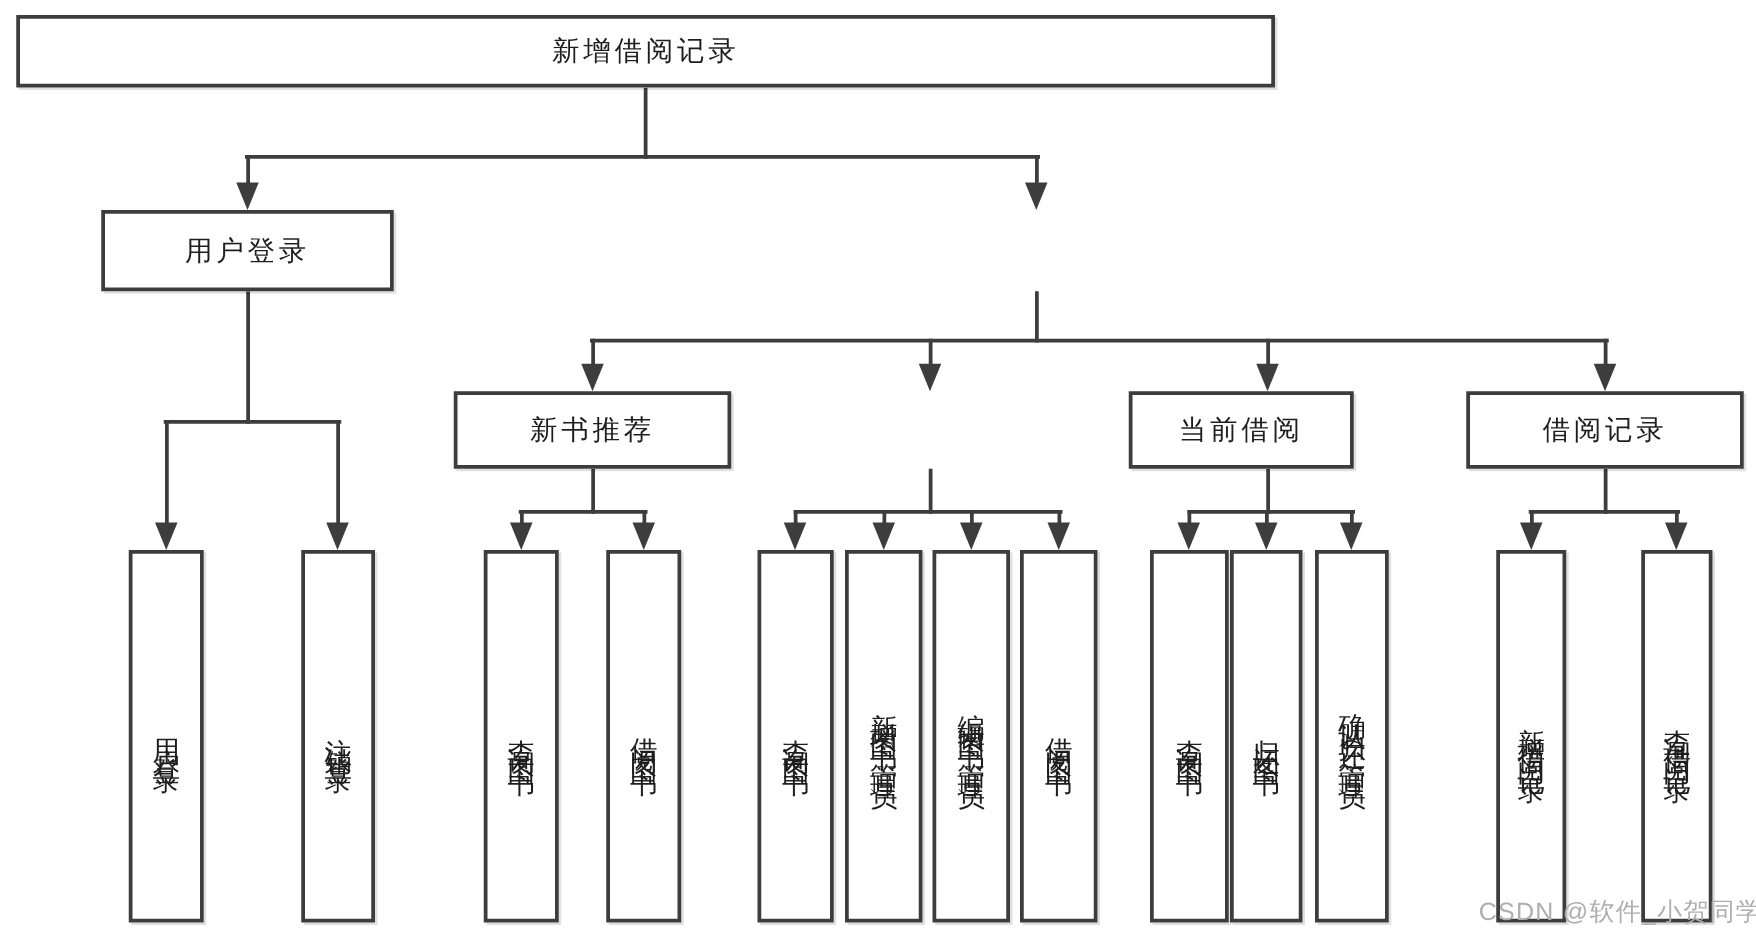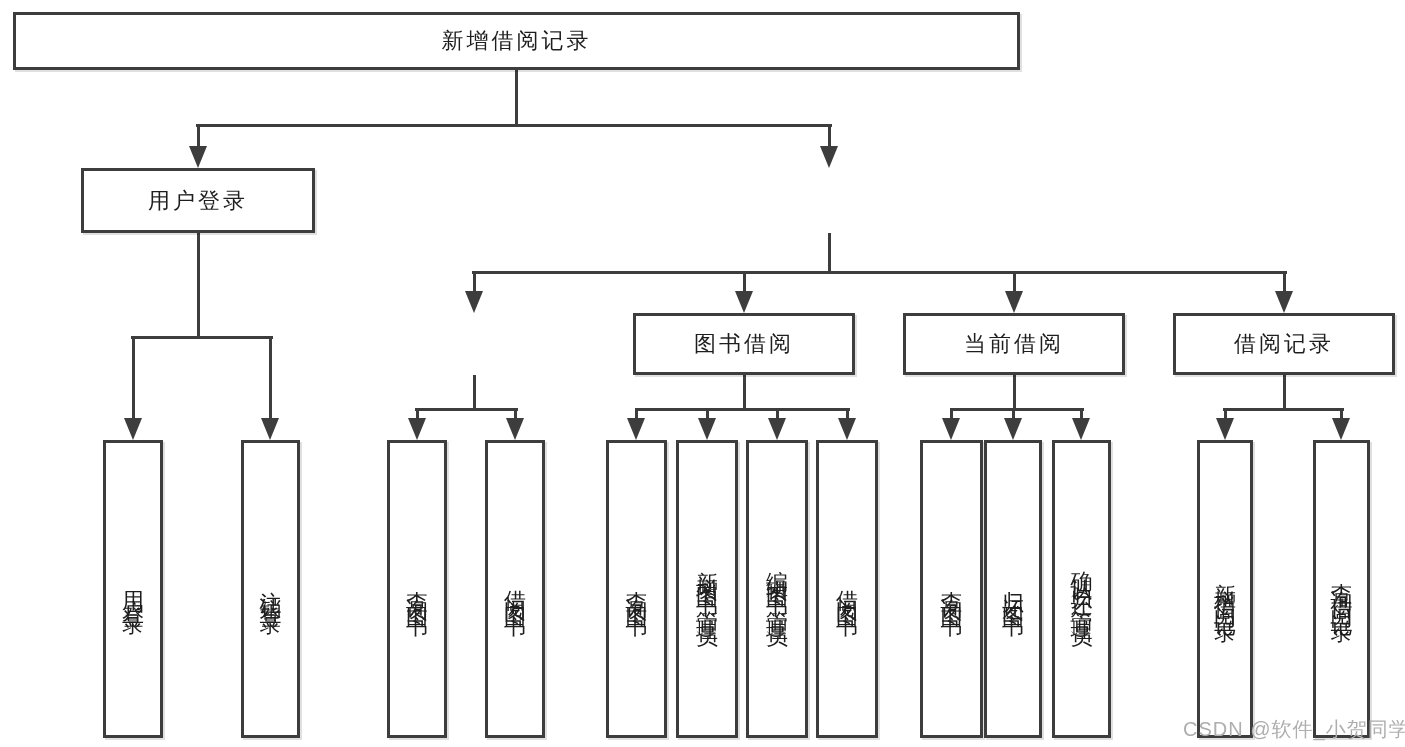--- a/index.html
+++ b/index.html
@@ -106,24 +106,24 @@
     </div>
 
   <div class="node h" style="left:13px; top:12px; width:1007px; height:58px">
     <span class="lbl">新增借阅记录</span>
   </div>
 
   <div class="node h" style="left:81px; top:168px; width:234px; height:65px">
     <span class="lbl">用户登录</span>
   </div>
 
-  <div class="node h" style="left:633px; top:313px; width:222px; height:62px">
-    <span class="lbl">图书借阅</span>
+  <div class="node h" style="left:363px; top:313px; width:222px; height:62px">
+    <span class="lbl">新书推荐</span>
   </div>
-  <div class="node h" style="left:903px; top:313px; width:222px; height:62px">
+  <div class="node h" style="left:903px; top:313px; width:180px; height:62px">
     <span class="lbl">当前借阅</span>
   </div>
   <div class="node h" style="left:1173px; top:313px; width:222px; height:62px">
     <span class="lbl">借阅记录</span>
   </div>
 
   <div class="node v" style="left:103px; top:440px; width:60px; height:298px">
     <span class="lbl">用户登录</span>
   </div>
   <div class="node v" style="left:241px; top:440px; width:59px; height:298px">

